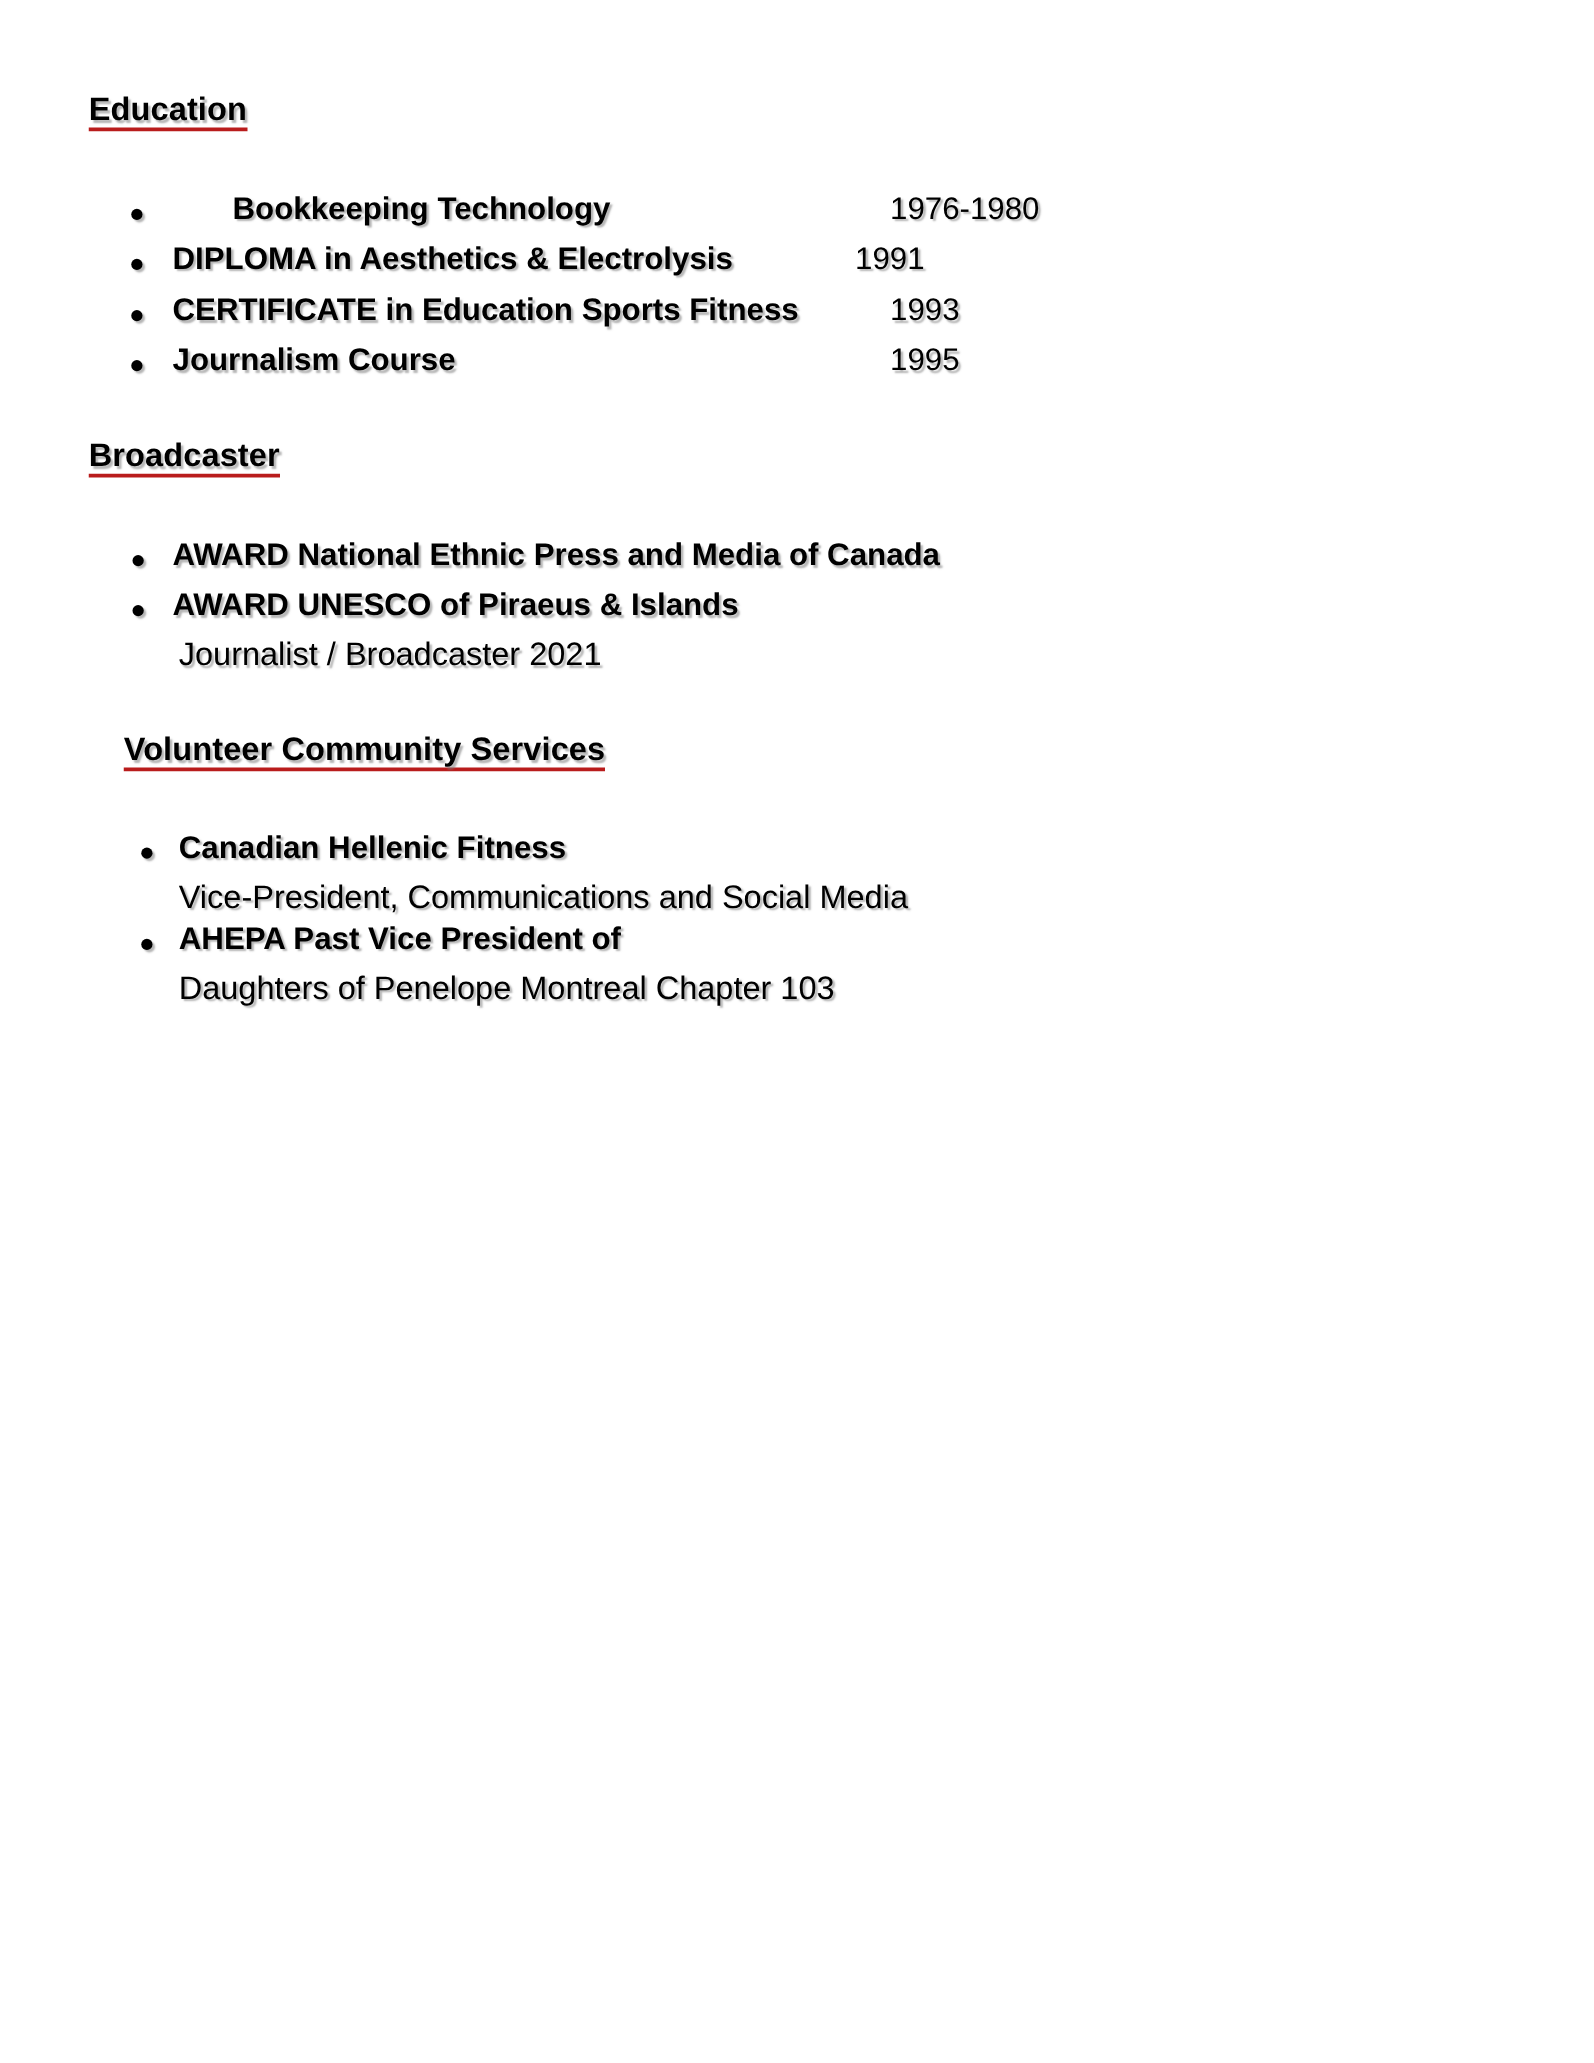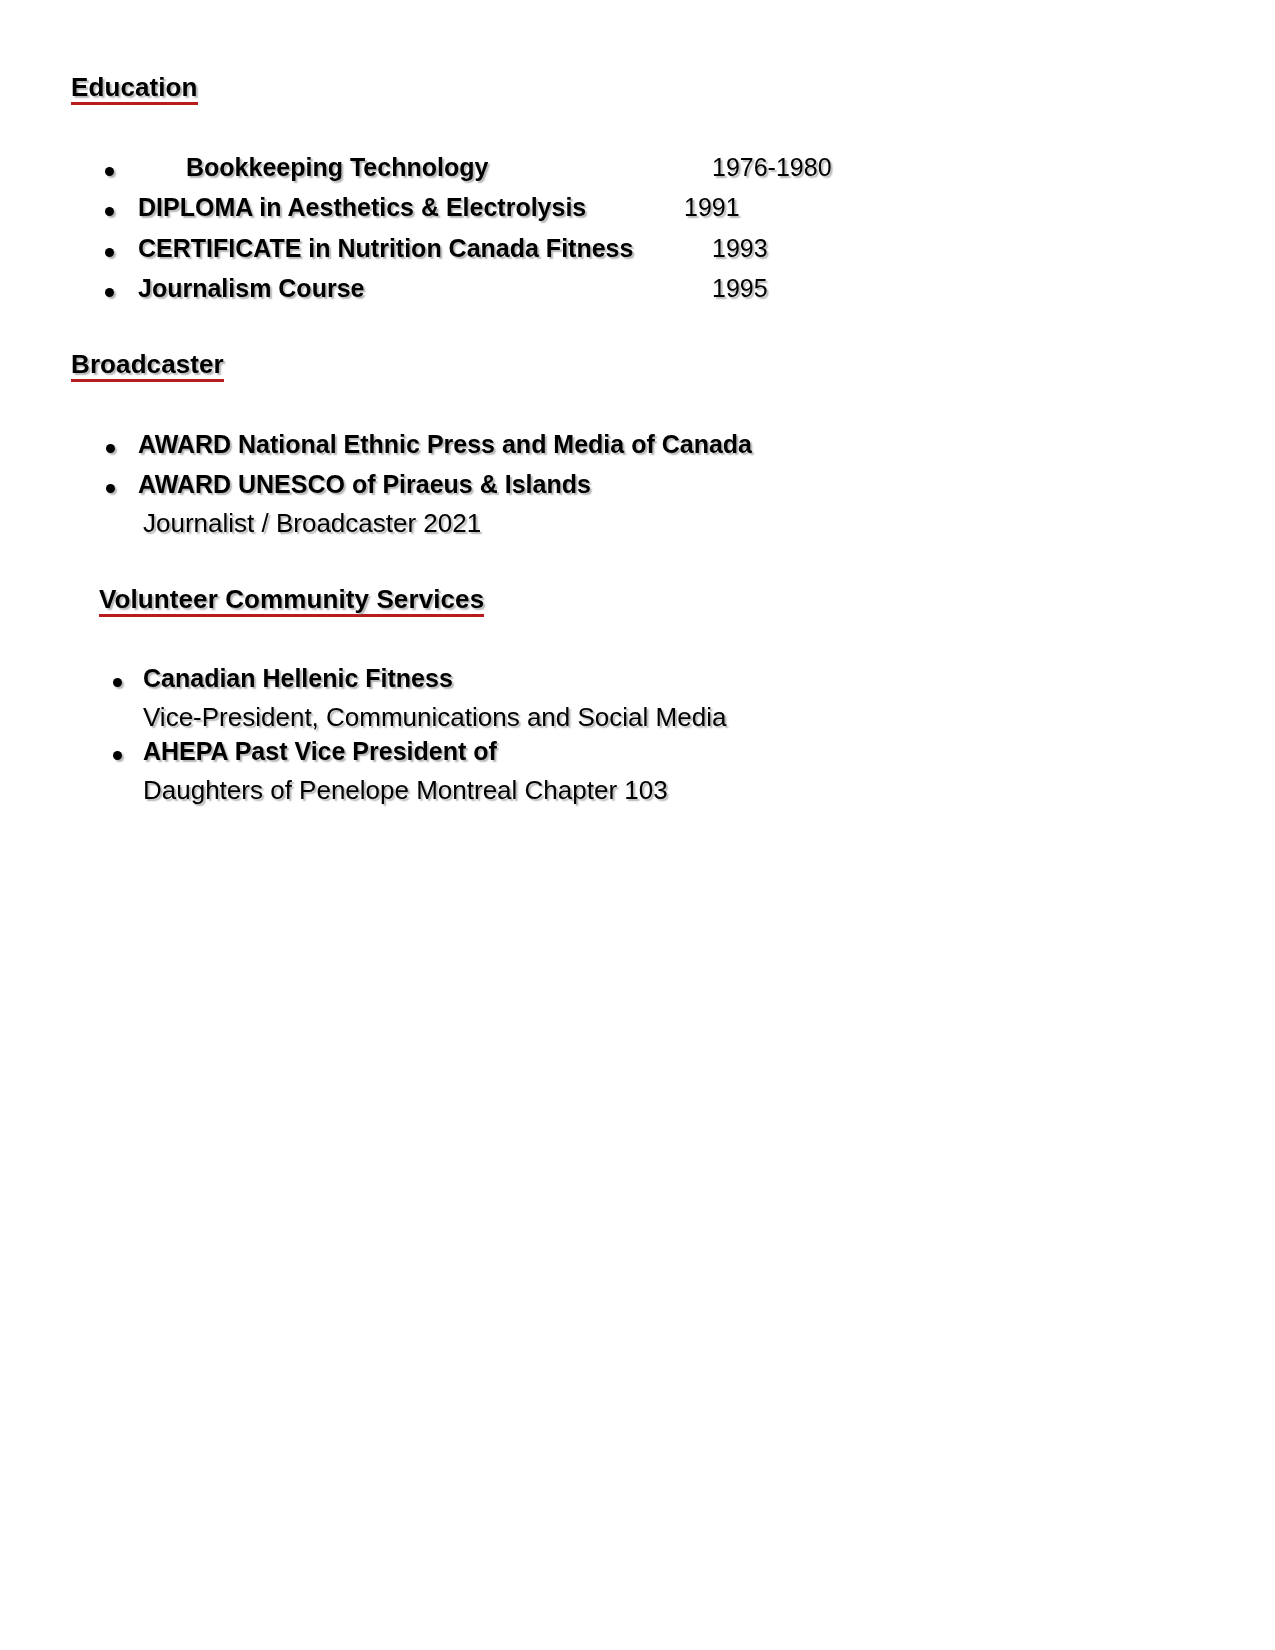--- a/index.html
+++ b/index.html
@@ -89,21 +89,21 @@
   </div>
 
   <div class="bullet-row" style="top:195px;">
     <span class="bullet-dot" style="left:105px; top:12px;"></span>
     <span class="item-text shadowed" style="left:138px; top:0px;">DIPLOMA in Aesthetics &amp; Electrolysis</span>
     <span class="item-date shadowed" style="left:684px; top:0px;">1991</span>
   </div>
 
   <div class="bullet-row" style="top:236px;">
     <span class="bullet-dot" style="left:105px; top:12px;"></span>
-    <span class="item-text shadowed" style="left:138px; top:0px;">CERTIFICATE in Nutrition Canada Fitness</span>
+    <span class="item-text shadowed" style="left:138px; top:0px;">CERTIFICATE in Education Sports Fitness</span>
     <span class="item-date shadowed" style="left:712px; top:0px;">1993</span>
   </div>
 
   <div class="bullet-row" style="top:276px;">
     <span class="bullet-dot" style="left:105px; top:12px;"></span>
     <span class="item-text shadowed" style="left:138px; top:0px;">Journalism  Course</span>
     <span class="item-date shadowed" style="left:712px; top:0px;">1995</span>
   </div>
 
   <div class="section-heading shadowed" style="top:351px;">Broadcaster</div>

